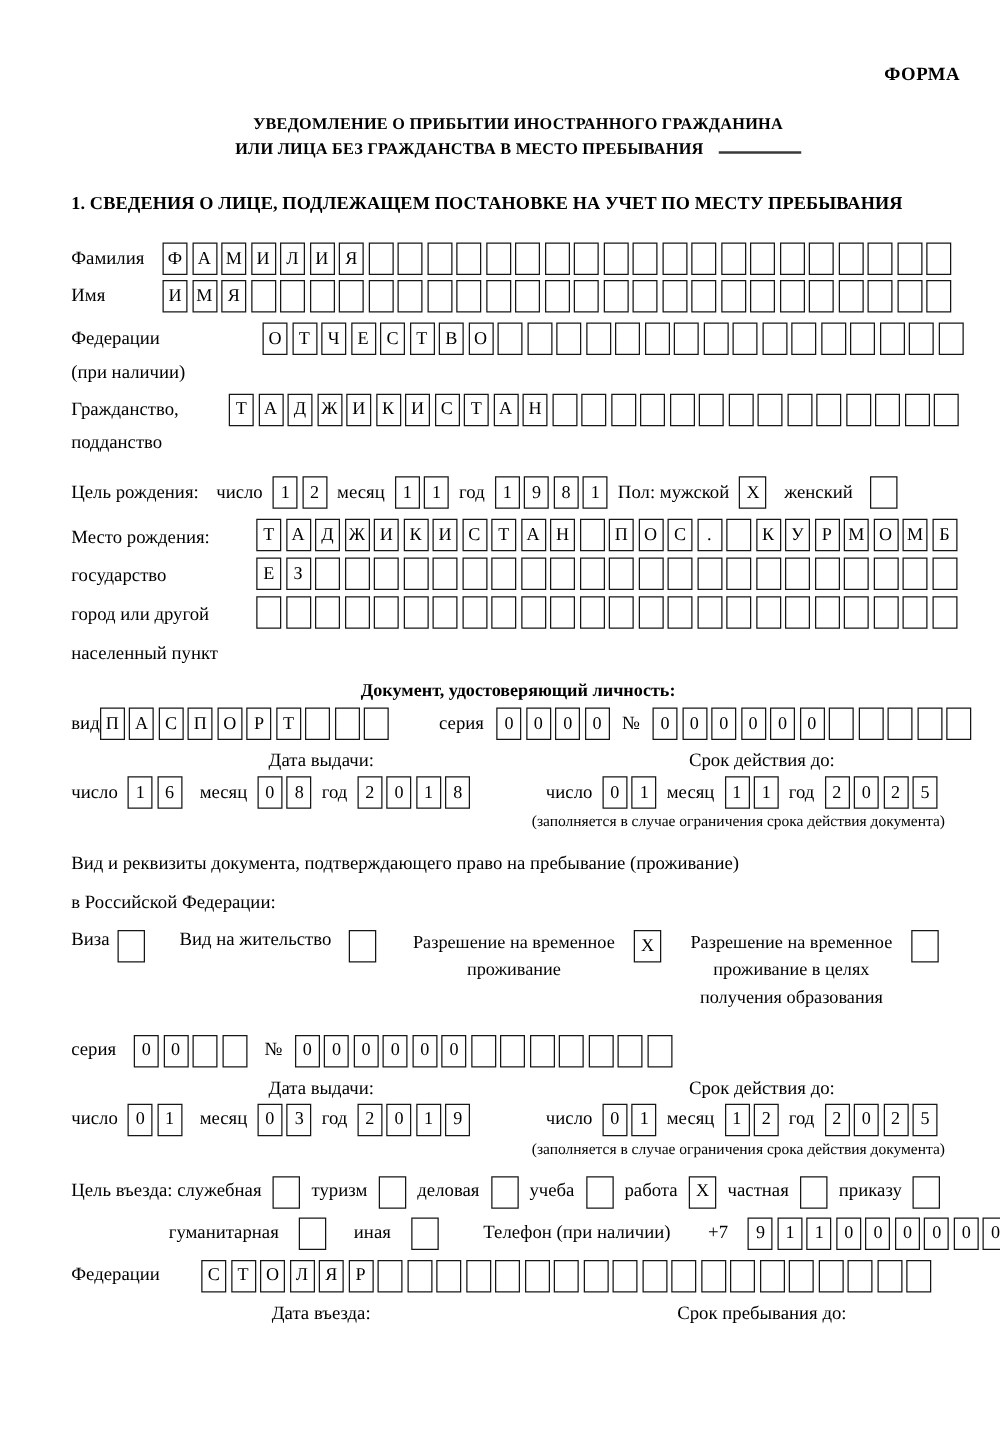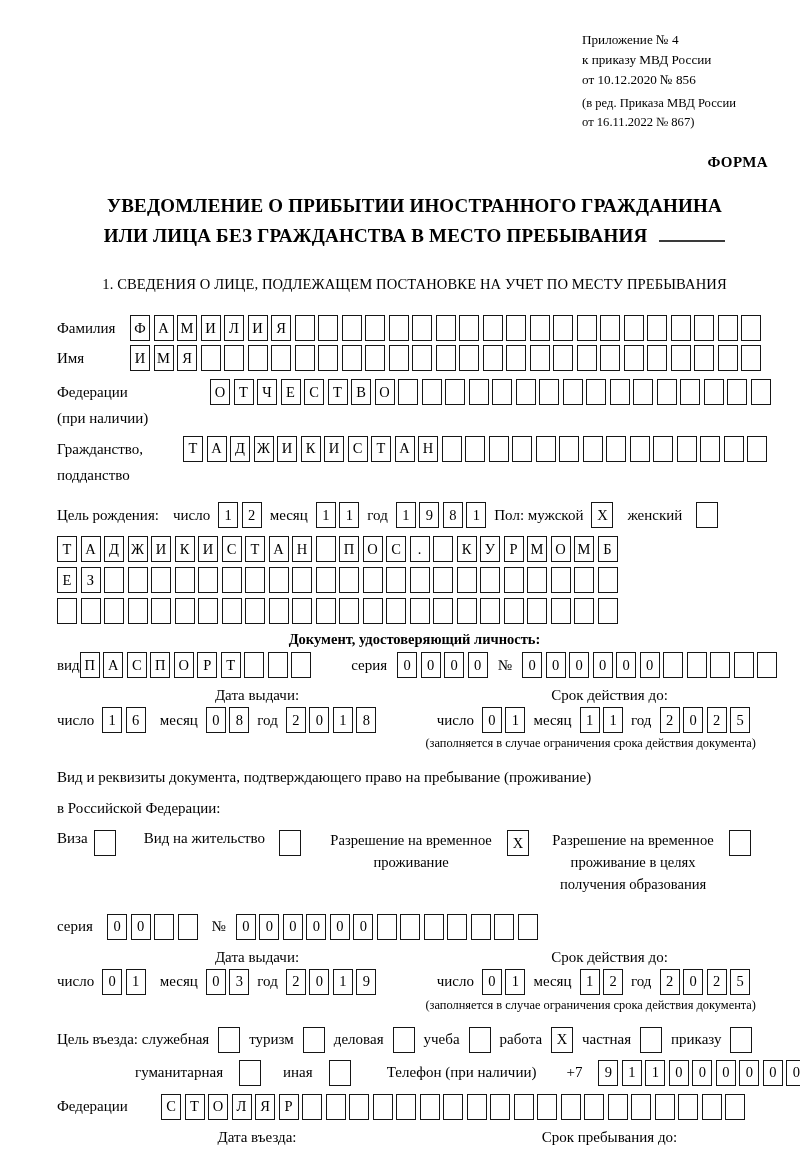--- a/index.html
+++ b/index.html
@@ -10,24 +10,24 @@
     font-family:"Liberation Serif","DejaVu Serif",serif;
     font-size:15px;
   }
   .page { padding:30px 28px 10px 57px; }
 
   .appendix { margin-left:auto; width:190px; font-size:13.2px; line-height:1.5; }
   .appendix .edline { font-size:12.6px; }
   .appendix .ed { margin-top:5px; }
   .form-label { text-align:right; font-weight:bold; font-size:15px; margin-top:22px; padding-right:4px; letter-spacing:.4px; }
 
-  .title { text-align:center; font-weight:bold; font-size:19px; line-height:1.55; margin-top:20px; letter-spacing:.2px; }
+  .title { text-align:center; font-weight:bold; font-size:13px; line-height:1.55; margin-top:20px; letter-spacing:.2px; }
   .blank-line { display:inline-block; width:66px; border-bottom:2.5px solid #3a3a3a; margin-left:12px; height:14px; }
 
-  .section-heading { margin-top:26px; text-align:center; font-weight:normal; font-size:14.6px; letter-spacing:.1px; }
+  .section-heading { margin-top:26px; text-align:left; font-weight:bold; font-size:14.6px; letter-spacing:.1px; }
 
   .row { display:flex; align-items:center; margin-top:4px; }
   .row.top { align-items:flex-start; }
   .cells { display:flex; gap:3.5px; flex-wrap:nowrap; }
   .cell {
     flex:0 0 20px; width:20px; height:26px;
     border:1.9px solid #161616;
     display:inline-flex; align-items:center; justify-content:center;
     font-size:14.5px; background:#fff;
   }
@@ -64,29 +64,20 @@
   .hum-row { display:flex; align-items:center; margin-top:7px; gap:16px; padding-left:78px; }
 
   .mt8 { margin-top:8px; } .mt14 { margin-top:14px; } .mt18 { margin-top:18px; } .mt22 { margin-top:22px; }
   .ml6{margin-left:6px;} .ml10{margin-left:10px;} .ml14{margin-left:14px;} .ml20{margin-left:20px;} .ml28{margin-left:28px;} .ml40{margin-left:40px;}
 </style>
 </head>
 <body>
 
 <div class="page">
 
-  <div class="appendix">
-    <div>Приложение № 4</div>
-    <div>к приказу МВД России</div>
-    <div>от 10.12.2020 № 856</div>
-    <div class="ed">
-      <div class="edline">(в ред. Приказа МВД России</div>
-      <div class="edline">от 16.11.2022 № 867)</div>
-    </div>
-  </div>
 
   <div class="form-label">ФОРМА</div>
 
   <div class="title">
     <div>УВЕДОМЛЕНИЕ О ПРИБЫТИИ ИНОСТРАННОГО ГРАЖДАНИНА</div>
     <div><span>ИЛИ ЛИЦА БЕЗ ГРАЖДАНСТВА В МЕСТО ПРЕБЫВАНИЯ</span><span class="blank-line"></span></div>
   </div>
 
   <div class="section-heading">1. СВЕДЕНИЯ О ЛИЦЕ, ПОДЛЕЖАЩЕМ ПОСТАНОВКЕ НА УЧЕТ ПО МЕСТУ ПРЕБЫВАНИЯ</div>
 
@@ -242,20 +233,26 @@
         <span class="cell">8</span>
         <span class="cell">1</span>
       </span>
     <span class="lbl">Пол: мужской</span>
     <span class="cell cb">X</span>
     <span class="lbl ml6">женский</span>
     <span class="cell cb ml6"></span>
   </div>
 
   <div class="row top mt8">
+    <div class="lblcol w-place">
+      <div>Место рождения:</div>
+      <div>государство</div>
+      <div>город или другой</div>
+      <div>населенный пункт</div>
+    </div>
     <div class="stack3">
       <div class="cells">
           <span class="cell">Т</span>
           <span class="cell">А</span>
           <span class="cell">Д</span>
           <span class="cell">Ж</span>
           <span class="cell">И</span>
           <span class="cell">К</span>
           <span class="cell">И</span>
           <span class="cell">С</span>

